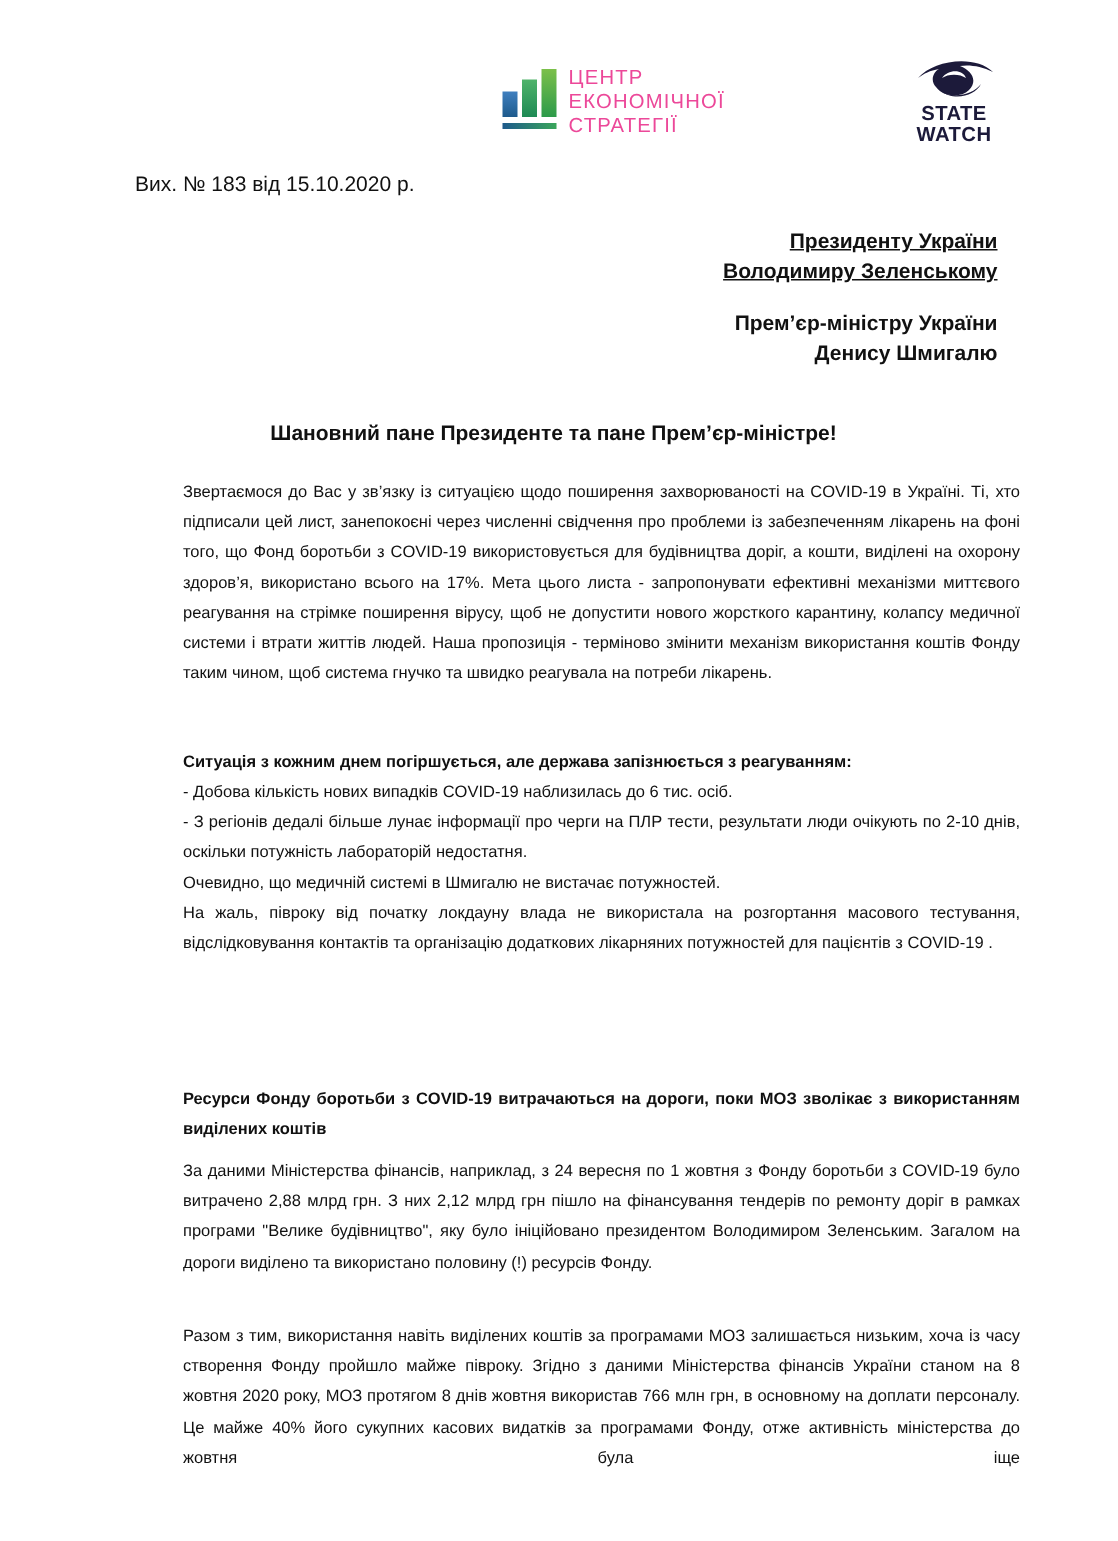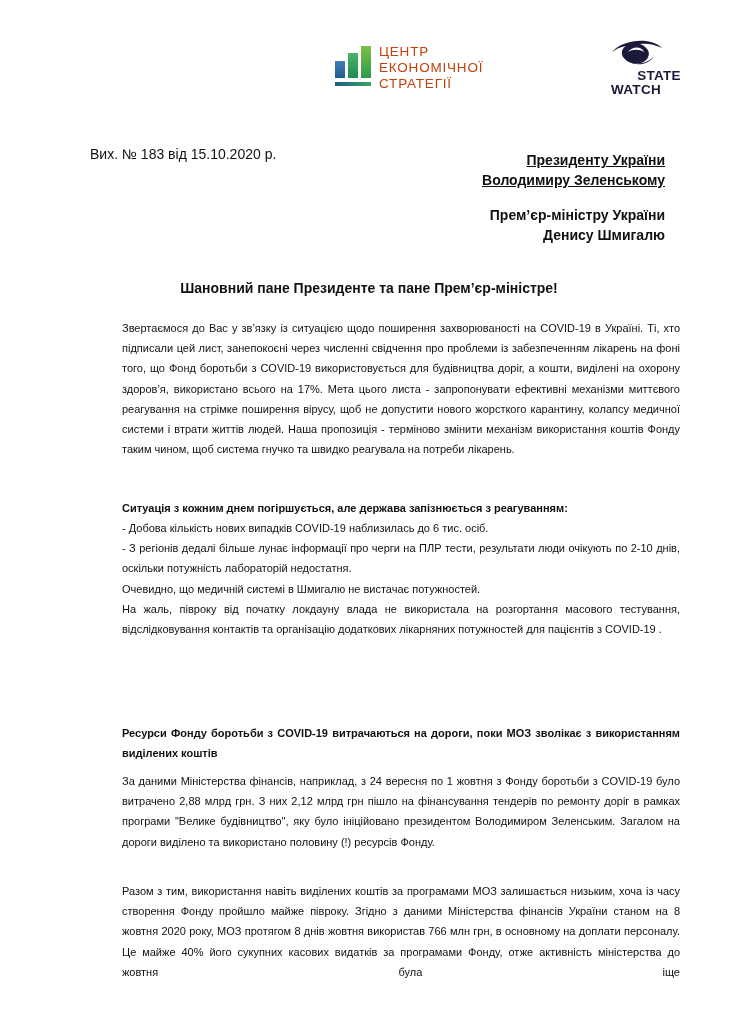--- a/index.html
+++ b/index.html
@@ -18,33 +18,33 @@
     .logo-pu .word.l2 { top: 25px; }
 
     
     .logo-ces { position: absolute; left: 333px; top: 46px; width: 170px; height: 50px; }
     .logo-ces .bars { position: absolute; left: 0; top: 0; width: 40px; height: 40px; }
     .logo-ces .bar { position: absolute; bottom: 8px; width: 10px; }
     .logo-ces .bar.b1 { left: 2px; height: 17px; background: linear-gradient(#3f7fbf, #1e5a8c); }
     .logo-ces .bar.b2 { left: 15px; height: 25px; background: linear-gradient(#4fb36a, #1e8a55); }
     .logo-ces .bar.b3 { left: 28px; height: 32px; background: linear-gradient(#7cc04a, #2c9a4a); }
     .logo-ces .base { position: absolute; left: 2px; bottom: 0; width: 36px; height: 4px; background: linear-gradient(90deg, #1e5a8c, #3aa65a); }
-    .logo-ces .txt { position: absolute; left: 46px; font-size: 13.5px; color: #c2410c; letter-spacing: 0.8px; line-height: 16px; }
+    .logo-ces .txt { position: absolute; left: 46px; font-size: 13.5px; color: #ec4899; letter-spacing: 0.8px; line-height: 16px; }
     .logo-ces .txt.t1 { top: -2px; }
     .logo-ces .txt.t2 { top: 14px; }
     .logo-ces .txt.t3 { top: 30px; }
 
     
     .logo-sw { position: absolute; left: 608px; top: 38px; width: 60px; height: 62px; }
     .logo-sw svg { position: absolute; left: 2px; top: 0; }
     .logo-sw .sw-txt { position: absolute; left: 0; width: 56px; text-align: center; font-weight: bold; font-size: 13.5px; color: #1c1a3a; line-height: 14px; letter-spacing: 0.3px; }
-    .logo-sw .sw-txt.s1 { top: 31px; margin-left: 23px; }
+    .logo-sw .sw-txt.s1 { top: 31px; }
     .logo-sw .sw-txt.s2 { top: 45px; }
 
-    .ref { position: absolute; left: 90px; top: 114px; font-size: 14px; margin-top: 32px; }
+    .ref { position: absolute; left: 90px; top: 114px; font-size: 14px; }
 
     .addressee { position: absolute; right: 80px; text-align: right; font-weight: bold; font-size: 14px; line-height: 20px; }
     .addr1 { top: 150px; text-decoration: underline; }
     .addr2 { top: 205px; }
 
     .salutation { position: absolute; left: 90px; width: 558px; top: 280px; text-align: center; font-weight: bold; font-size: 14px; }
 
     .para { position: absolute; left: 90px; width: 558px; text-align: justify; font-size: 11px; line-height: 20.2px; margin-left: 32px; }
     .p1 { top: 318px; }
     .h1 { top: 498px; font-weight: bold; }

